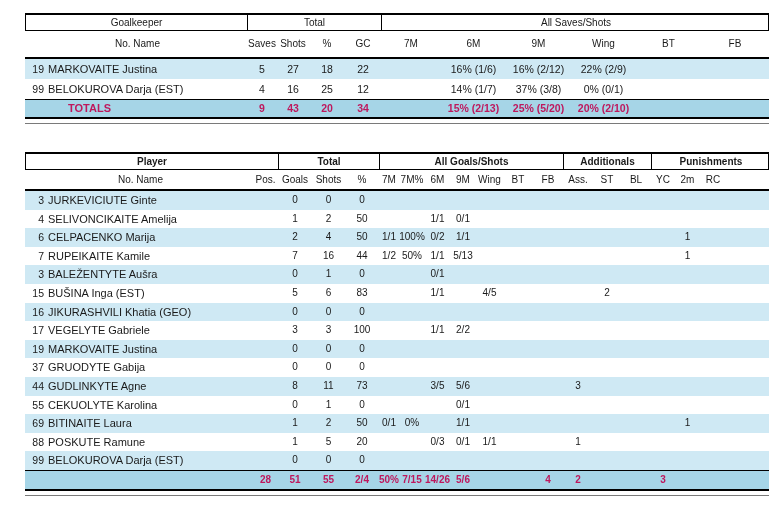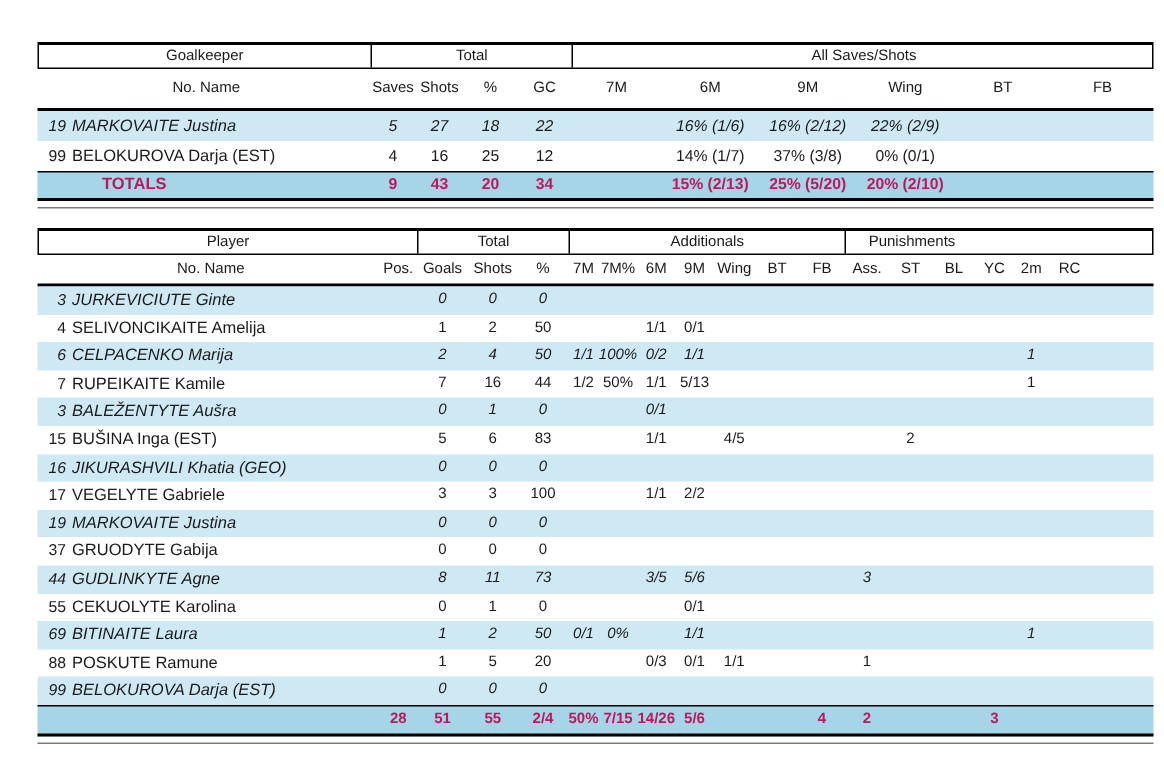--- a/index.html
+++ b/index.html
@@ -2,54 +2,54 @@
 <html style="--alt: #cfe9f4; --tot: #a6d5e7;"><head>
 <meta charset="utf-8">
 <style>
   html,body{margin:0;padding:0;background:#fff;}
   body{
     width:776px;height:509px;position:relative;overflow:hidden;
     font-family:"Liberation Sans", sans-serif;color:#1a1a1a;
     -webkit-font-smoothing:antialiased;
   }
   .tbl{position:absolute;left:25px;width:744px;}
-  #gk{top:28px;}
+  #gk{top:13px;}
   #pl{top:152px;}
 
   
   .group-row{
     display:grid;
     border:1.2px solid #000;
     border-top:2.5px solid #000;
     border-bottom:1.6px solid #000;
     height:15px;
   }
   .gbox{
     border-right:1.4px solid #000;
     text-align:center;font-size:10px;line-height:15px;
     overflow:hidden;white-space:nowrap;
   }
   .gbox:last-child{border-right:none;}
   .t1grp{grid-template-columns:222px 134px 388px;}
-  .t2grp{grid-template-columns:253px 101px 184px 88px 118px;}
+  .t2grp{grid-template-columns:253px 101px 184px 88px 118px;font-weight:bold;}
 
   
   .t1grid{display:grid;grid-template-columns:22px 200px 30px 32px 36px 36px 60px 65px 65px 65px 65px 68px;}
   .t2grid{display:grid;grid-template-columns:22px 206px 25px 34px 33px 34px 20px 26px 25px 26px 27px 30px 30px 30px 28px 30px 24px 25px 26px 43px;}
 
   .hdr{border-bottom:2px solid #000;font-size:10px;white-space:nowrap;}
   #gk-hdr{height:26px;line-height:26px;}
   #pl-hdr{height:19px;line-height:19px;}
   .hname{grid-column:1 / 3;text-align:center;padding-left:3px;}
   .hcell{text-align:center;}
 
   .row{white-space:nowrap;}
   #gk .row{height:20px;line-height:20px;}
   #pl .row{height:18.6px;line-height:18.6px;}
-  .row.alt{background:var(--alt,#cfe9f4);font-style:italic;}
+  .row.alt{background:var(--alt,#cfe9f4);}
   .cno{text-align:right;padding-right:3px;font-size:10.5px;}
   .cname{text-align:left;padding-left:1px;font-size:11px;overflow:hidden;}
   .cell{text-align:center;font-size:10px;}
   #gk .cell{font-size:10.5px;}
 
   .tot{
     border-top:1.5px solid #000;border-bottom:2.5px solid #000;
     background:var(--tot,#a6d5e7);font-weight:bold;color:#be185d;white-space:nowrap;
   }
   #gk-tot{height:17px;line-height:17px;}
@@ -123,20 +123,21 @@
       <div class="cell"></div>
       <div class="cell"></div>
     </div>
   <div class="after-rule"></div>
 </section>
 
 <section class="tbl" id="pl">
   <div class="group-row t2grp">
     <div class="gbox">Player</div>
     <div class="gbox">Total</div>
+    <div class="gbox">All Goals/Shots</div>
     <div class="gbox">Additionals</div>
     <div class="gbox">Punishments</div>
   </div>
   <div class="hdr t2grid" id="pl-hdr">
     <div class="hname">No. Name</div>
   <div class="hcell">Pos.</div>
       <div class="hcell">Goals</div>
       <div class="hcell">Shots</div>
       <div class="hcell">%</div>
       <div class="hcell">7M</div>

